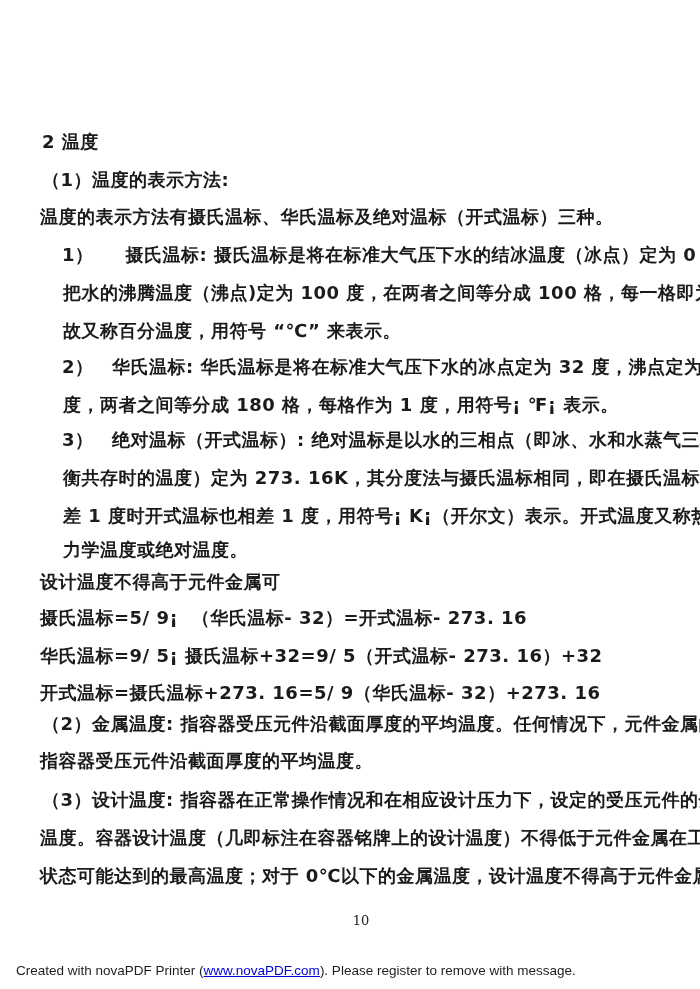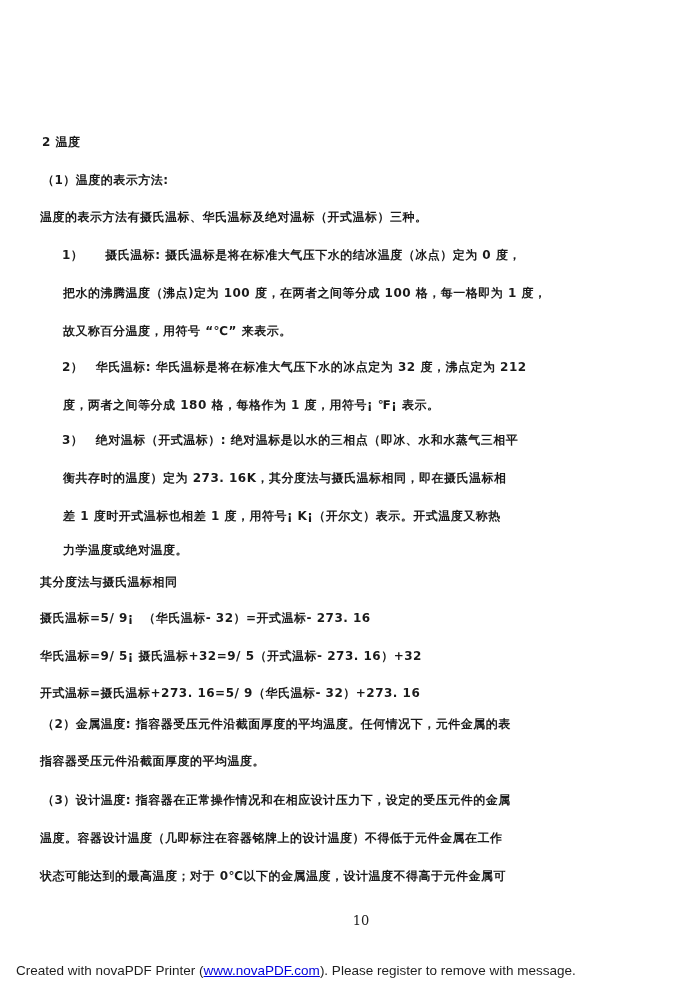--- a/index.html
+++ b/index.html
@@ -8,21 +8,21 @@
     width: 700px;
     height: 989px;
     background: #ffffff;
     overflow: hidden;
     font-family: "DejaVu Sans", "Liberation Sans", sans-serif;
   }
   .ln {
     position: absolute;
     white-space: pre;
     font-weight: bold;
-    font-size: 12px;
+    font-size: 18px;
     line-height: 24px;
     letter-spacing: 0.5px;
     color: #1b1b1b;
   }
   .pageno {
     position: absolute;
     top: 913px;
     left: 0;
     width: 100%;
     text-align: center;
@@ -57,21 +57,21 @@
   <div class="ln" style="top:205px;left:40px">温度的表示方法有摄氏温标、华氏温标及绝对温标（开式温标）三种。</div>
   <div class="ln" style="top:243px;left:62px">1）　  摄氏温标: 摄氏温标是将在标准大气压下水的结冰温度（冰点）定为 0 度，</div>
   <div class="ln" style="top:281px;left:63px">把水的沸腾温度（沸点)定为 100 度，在两者之间等分成 100 格，每一格即为 1 度，</div>
   <div class="ln" style="top:319px;left:63px">故又称百分温度，用符号 “℃” 来表示。</div>
   <div class="ln" style="top:355px;left:62px">2）　华氏温标: 华氏温标是将在标准大气压下水的冰点定为 32 度，沸点定为 212</div>
   <div class="ln" style="top:393px;left:63px">度，两者之间等分成 180 格，每格作为 1 度，用符号¡ ℉¡ 表示。</div>
   <div class="ln" style="top:428px;left:62px">3）　绝对温标（开式温标）: 绝对温标是以水的三相点（即冰、水和水蒸气三相平</div>
   <div class="ln" style="top:466px;left:63px">衡共存时的温度）定为 273. 16K，其分度法与摄氏温标相同，即在摄氏温标相</div>
   <div class="ln" style="top:504px;left:63px">差 1 度时开式温标也相差 1 度，用符号¡ K¡（开尔文）表示。开式温度又称热</div>
   <div class="ln" style="top:538px;left:63px">力学温度或绝对温度。</div>
-  <div class="ln" style="top:570px;left:40px">其分度法与摄氏温标相同</div>
+  <div class="ln" style="top:570px;left:40px">设计温度不得高于元件金属可</div>
   <div class="ln" style="top:606px;left:40px">摄氏温标=5/ 9¡  （华氏温标- 32）=开式温标- 273. 16</div>
   <div class="ln" style="top:644px;left:40px">华氏温标=9/ 5¡ 摄氏温标+32=9/ 5（开式温标- 273. 16）+32</div>
   <div class="ln" style="top:681px;left:40px">开式温标=摄氏温标+273. 16=5/ 9（华氏温标- 32）+273. 16</div>
   <div class="ln" style="top:712px;left:42px">（2）金属温度: 指容器受压元件沿截面厚度的平均温度。任何情况下，元件金属的表</div>
   <div class="ln" style="top:749px;left:40px">指容器受压元件沿截面厚度的平均温度。</div>
   <div class="ln" style="top:788px;left:42px">（3）设计温度: 指容器在正常操作情况和在相应设计压力下，设定的受压元件的金属</div>
   <div class="ln" style="top:826px;left:40px">温度。容器设计温度（几即标注在容器铭牌上的设计温度）不得低于元件金属在工作</div>
   <div class="ln" style="top:864px;left:40px">状态可能达到的最高温度；对于 0℃以下的金属温度，设计温度不得高于元件金属可</div>
 
   <div class="pageno">10</div>

